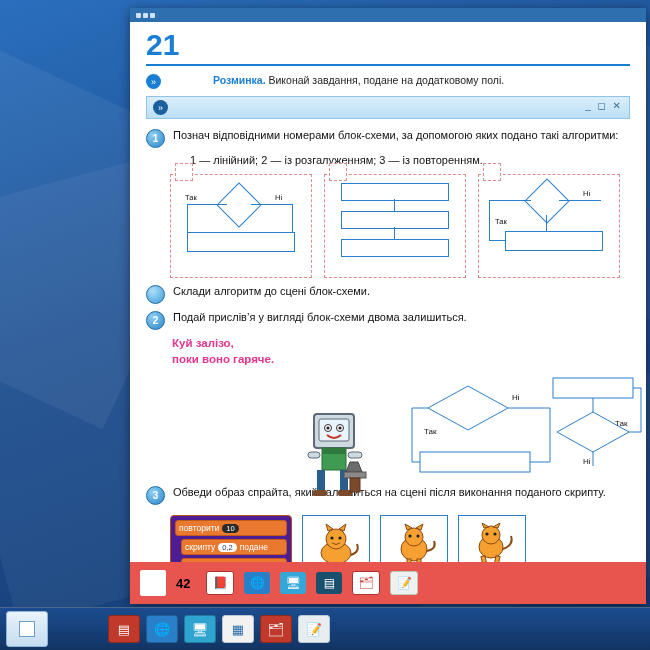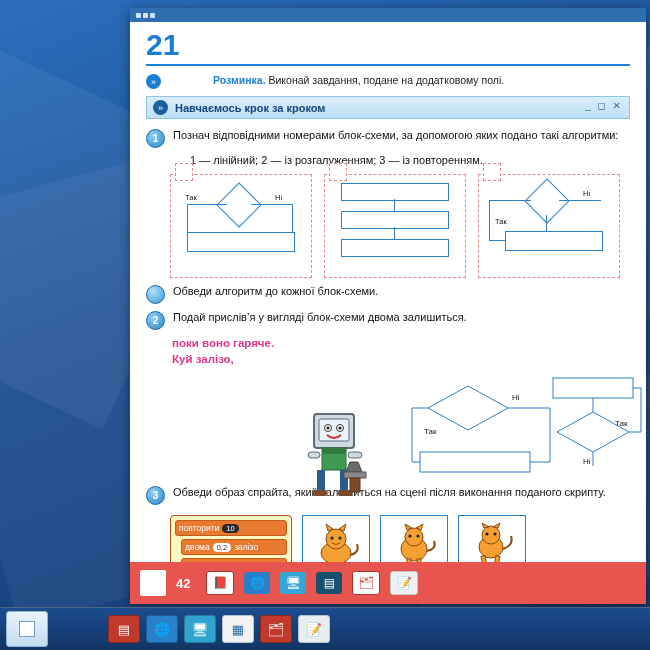--- a/index.html
+++ b/index.html
@@ -127,41 +127,41 @@
   }
   
   .mascot{position:absolute;left:170px;top:388px;width:74px;height:90px;}
 
   .flow2{position:absolute;left:270px;top:352px;width:230px;height:120px;}
   .flow3{position:absolute;left:415px;top:348px;width:100px;height:125px;}
 
   
   .sprites{display:flex;align-items:flex-start;gap:10px;margin:10px 0 0 24px;}
   .script{
-    width:112px;background:#fef9c3;border:1px solid #b74f18;border-radius:4px;padding:4px 4px 8px 4px;
+    width:112px;background:#4c1d95;border:1px solid #b74f18;border-radius:4px;padding:4px 4px 8px 4px;
     position:relative;
   }
   .script .line{
     background:#e8792f;border:1px solid #c25a1c;border-radius:3px;color:#fff;font-size:8.5px;
     padding:2px 3px;margin-bottom:3px;display:flex;align-items:center;gap:3px;
   }
   .pill{background:#fff;color:#333;border-radius:7px;font-size:7.5px;padding:0 4px;}
   .pill.dark{background:#2a2a2a;color:#fff;}
   .sp-card{
     width:66px;height:60px;border:1px solid #2a7fc9;background:#fff;
     display:flex;align-items:center;justify-content:center;
   }
 
   
   .pg-footer{
     position:absolute;left:0;right:0;bottom:0;height:42px;background:#e8554e;
     display:flex;align-items:center;padding-left:10px;gap:10px;
   }
   .pg-num{
-    color:#ffffff;font-size:13px;font-weight:bold;margin-right:6px;
+    color:#000000;font-size:13px;font-weight:bold;margin-right:6px;
   }
   .f-ico{width:26px;height:22px;border-radius:3px;display:flex;align-items:center;justify-content:center;font-size:12px;}
   .f-ico.w{background:#fff;color:#c0392b;border:1px solid #a33;}
   .f-ico.b{background:#2a7fc9;color:#fff;}
   .f-ico.c{background:#35a7d6;color:#fff;}
   .f-ico.n{background:#18506e;color:#fff;}
   .f-ico.g{background:#eef1ef;color:#2f7a36;border:1px solid #bcc9bd;}
 </style>
 </head>
 <body>
@@ -190,21 +190,20 @@
 
     <div class="warm">
       <div class="chev">»</div>
       <div class="warm-txt">
         <b>Розминка.</b><span> Виконай завдання, подане на додатковому полі.</span>
       </div>
     </div>
 
     <div class="stepbar">
       <div class="chev">»</div>
-      <div class="stepbar-txt">Навчаємось крок за кроком</div>
       <div class="win-btns">_ ◻ ✕</div>
     </div>
 
     <div class="task">
       <div class="badge">1</div>
       <div class="task-txt">Познач відповідними номерами блок-схеми, за допомогою яких подано такі алгоритми:</div>
     </div>
     <div class="legend">1 — лінійний;  2 — із розгалуженням;  3 — із повторенням.</div>
 
     <div class="flow-row">
@@ -239,31 +238,31 @@
         <div class="ln" style="left:67px;top:40px;width:1px;height:16px;"></div>
         <div class="ln" style="left:10px;top:25px;width:1px;height:40px;"></div>
         <div class="ln" style="left:10px;top:65px;width:16px;height:1px;"></div>
         <div class="lbl" style="left:16px;top:42px;">Так</div>
         <div class="lbl" style="left:104px;top:14px;">Ні</div>
       </div>
     </div>
 
     <div class="task">
       <div class="badge plain"></div>
-      <div class="task-txt">Обведи алгоритм до кожної блок-схеми.</div>
+      <div class="task-txt">Склади алгоритм до сцені блок-схеми.</div>
     </div>
 
     <div class="task">
       <div class="badge">2</div>
       <div class="task-txt">Подай прислів’я у вигляді блок-схеми двома залишиться.</div>
     </div>
 
     <div class="prov">
+      <div>Куй залізо,</div>
       <div>поки воно гаряче.</div>
-      <div>Куй залізо,</div>
     </div>
 
     <svg class="mascot" viewBox="0 0 74 90">
       <rect x="14" y="4" width="40" height="34" rx="3" fill="#cfd9e0" stroke="#5d6b78" stroke-width="2"></rect>
       <rect x="19" y="9" width="30" height="22" rx="2" fill="#eaf4fb" stroke="#5d6b78"></rect>
       <circle cx="28" cy="18" r="3.5" fill="#fff" stroke="#333"></circle>
       <circle cx="40" cy="18" r="3.5" fill="#fff" stroke="#333"></circle>
       <circle cx="28" cy="18" r="1.6" fill="#222"></circle>
       <circle cx="40" cy="18" r="1.6" fill="#222"></circle>
       <path d="M27 25 q7 6 14 0" stroke="#c0392b" stroke-width="2" fill="none"></path>
@@ -314,23 +313,23 @@
       <div class="task-txt">Обведи образ спрайта, який залишиться на сцені після вико­нання поданого скрипту.</div>
     </div>
 
     <div class="sprites">
       <div class="script">
         <div class="line">
           <span>повторити</span>
           <span class="pill dark">10</span>
         </div>
         <div class="line" style="margin-left:6px;">
-          <span>двома</span>
+          <span>скрипту</span>
           <span class="pill">0,2</span>
-          <span>залізо</span>
+          <span>подане</span>
         </div>
         <div class="line" style="margin-left:6px;">
           <span>наступний образ</span>
         </div>
       </div>
 
       <div class="sp-card">
         <svg width="54" height="46" viewBox="0 0 54 46">
           <ellipse cx="27" cy="30" rx="15" ry="11" fill="#f5a030" stroke="#8a4a12"></ellipse>
           <circle cx="27" cy="16" r="10" fill="#f5a030" stroke="#8a4a12"></circle>

